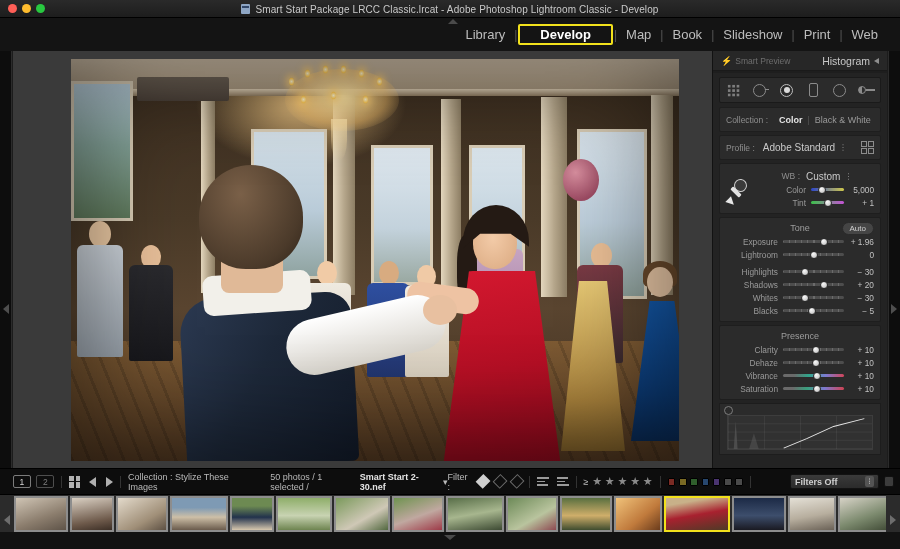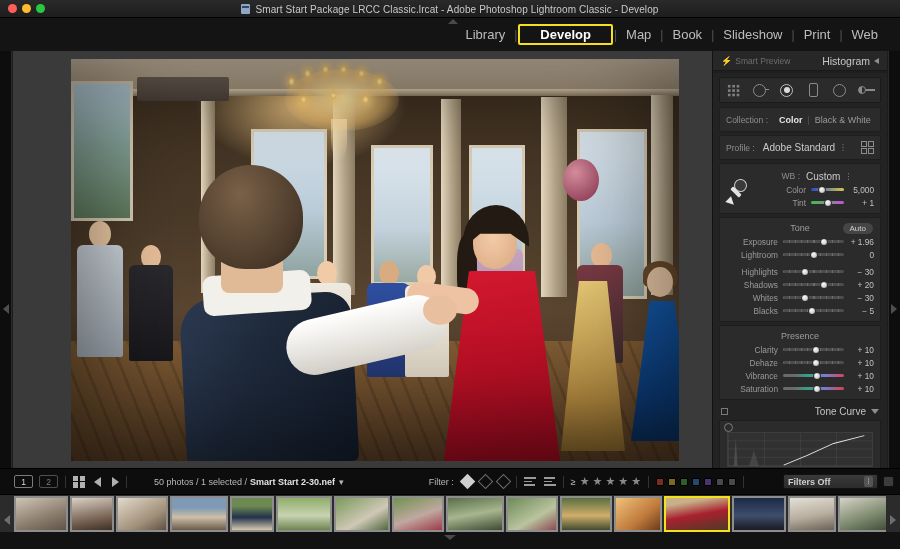--- a/index.html
+++ b/index.html
@@ -788,25 +788,20 @@
         <div class="sl-row">
           <span class="sl-name">Saturation</span>
           <span class="sl-track sat">
               <span class="bar"></span>
               <span class="knob" style="left:56%"></span>
             </span>
           <span class="sl-val">+ 10</span>
         </div>
       </div>
 
-      <div class="tcurve-head">
-        <span class="tc-sq"></span>
-        <span class="tc-title">Tone Curve</span>
-        <span class="tri-d"></span>
-      </div>
 
       <div class="tcbox">
         <span class="tc-target"></span>
         <div class="tc-plot">
           <svg width="100%" height="100%" viewBox="0 0 150 38" preserveAspectRatio="none">
             <polygon points="6,38 8,6 10,38" fill="#5a5a5a" opacity=".65"></polygon>
             <polygon points="22,38 27,20 32,38" fill="#5a5a5a" opacity=".5"></polygon>
             <path d="M58,37 L82,26 L110,12 L142,3" stroke="#e6e6e6" stroke-width="1.1" fill="none"></path>
           </svg>
         </div>
@@ -829,20 +824,21 @@
         <s></s>
         <s></s>
         <s></s>
         <s></s>
       </span>
     <span style="width:9px"></span>
     <span class="tb-arr-l"></span>
     <span style="width:11px"></span>
     <span class="tb-arr-r"></span>
     <span class="tb-sep"></span>
+    <span class="tb-txt">Collection : Stylize These Images</span>
     <span style="width:20px"></span>
     <span class="tb-txt">50 photos / 1 selected /</span>
     <span class="tb-txt b" style="margin-left:3px">Smart Start 2-30.nef</span>
     <span class="tb-txt" style="margin-left:4px">▾</span>
 
     <span style="margin-left:auto"></span>
     <span class="tb-txt">Filter :</span>
     <span style="width:8px"></span>
     <span class="flag on"></span>
     <span style="width:7px"></span>

